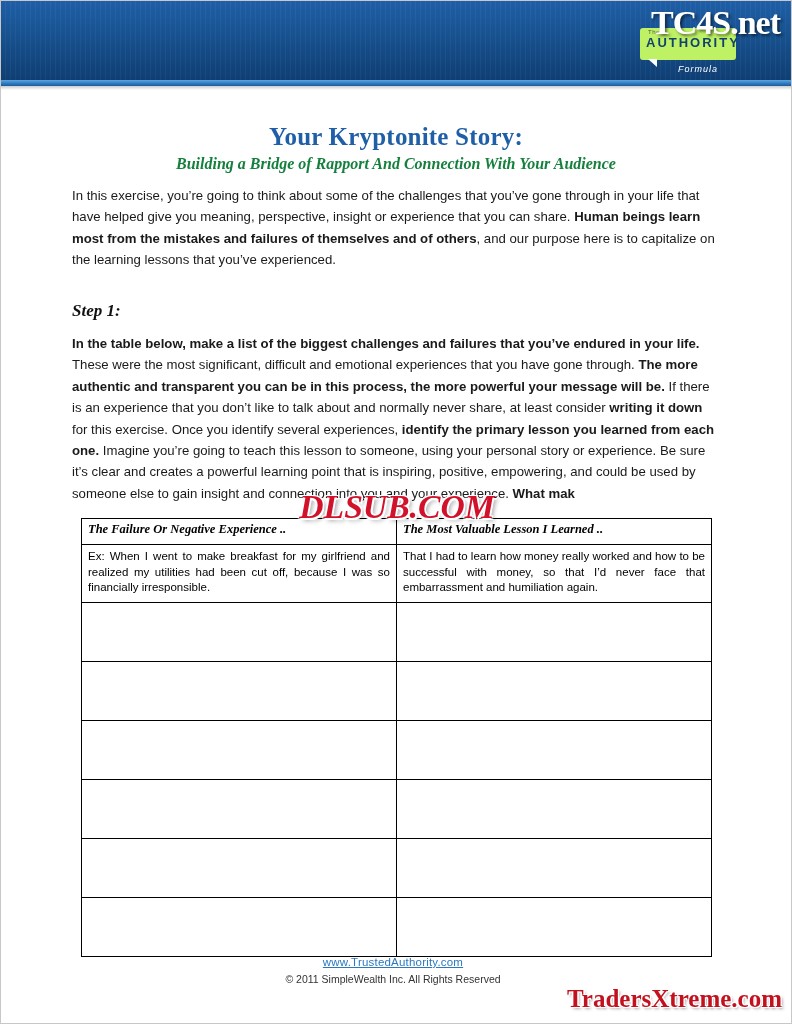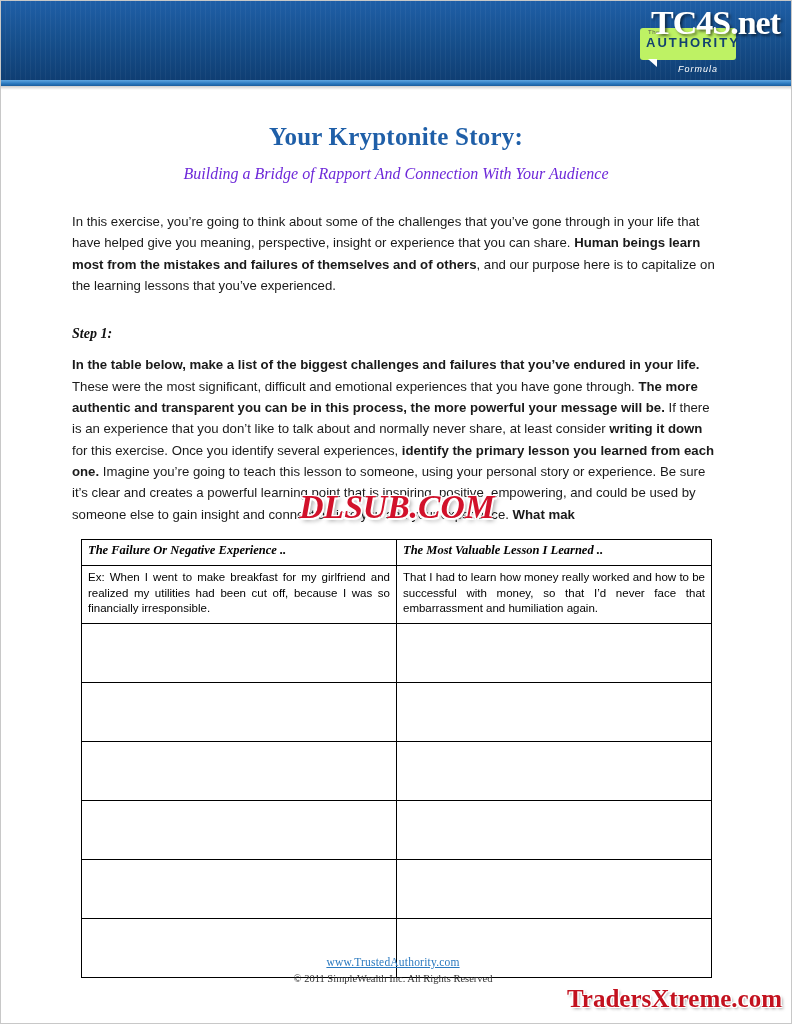--- a/index.html
+++ b/index.html
@@ -123,47 +123,47 @@
     text-align: center;
     color: #1f5fa8;
     font-family: "Liberation Serif", serif;
     font-weight: bold;
     font-size: 25px;
     margin: 33px 0 0 0;
     letter-spacing: 0.2px;
   }
   .subtitle {
     text-align: center;
-    color: #6d28d9;
-    font-family: "Liberation Serif", serif;
-    font-weight: normal;
+    color: #15803d;
+    font-family: "Liberation Serif", serif;
+    font-weight: bold;
     font-style: italic;
     font-size: 16px;
-    margin: 14px 0 0 0;
+    margin: 4px 0 0 0;
   }
 
   .body-col {
     margin: 0 auto;
     width: 648px;
     color: #1a1a1a;
     font-size: 13.2px;
     line-height: 1.62;
   }
   .para {
-    margin-top: 28px;
+    margin-top: 12px;
     text-align: left;
   }
   .para b { font-weight: bold; }
 
   .step-head {
     margin-top: 26px;
     font-family: "Liberation Serif", serif;
     font-weight: bold;
     font-style: italic;
-    font-size: 14px;
+    font-size: 17px;
     color: #111;
   }
   .para-tight {
     margin-top: 9px;
   }
 
   
   .table-wrap {
     margin: 14px auto 0 auto;
     width: 630px;
@@ -200,21 +200,20 @@
   .col-left { width: 315px; }
   .col-right { width: 315px; }
 
   
   .footer {
     position: absolute;
     left: 0;
     top: 952px;
     width: 786px;
     text-align: center;
-    font-family: Liberation Serif, serif;
   }
   .footer-url {
     color: #2a79bf;
     font-size: 11.5px;
     text-decoration: underline;
     letter-spacing: 0.2px;
   }
   .footer-copy {
     margin-top: 3px;
     color: #333;

